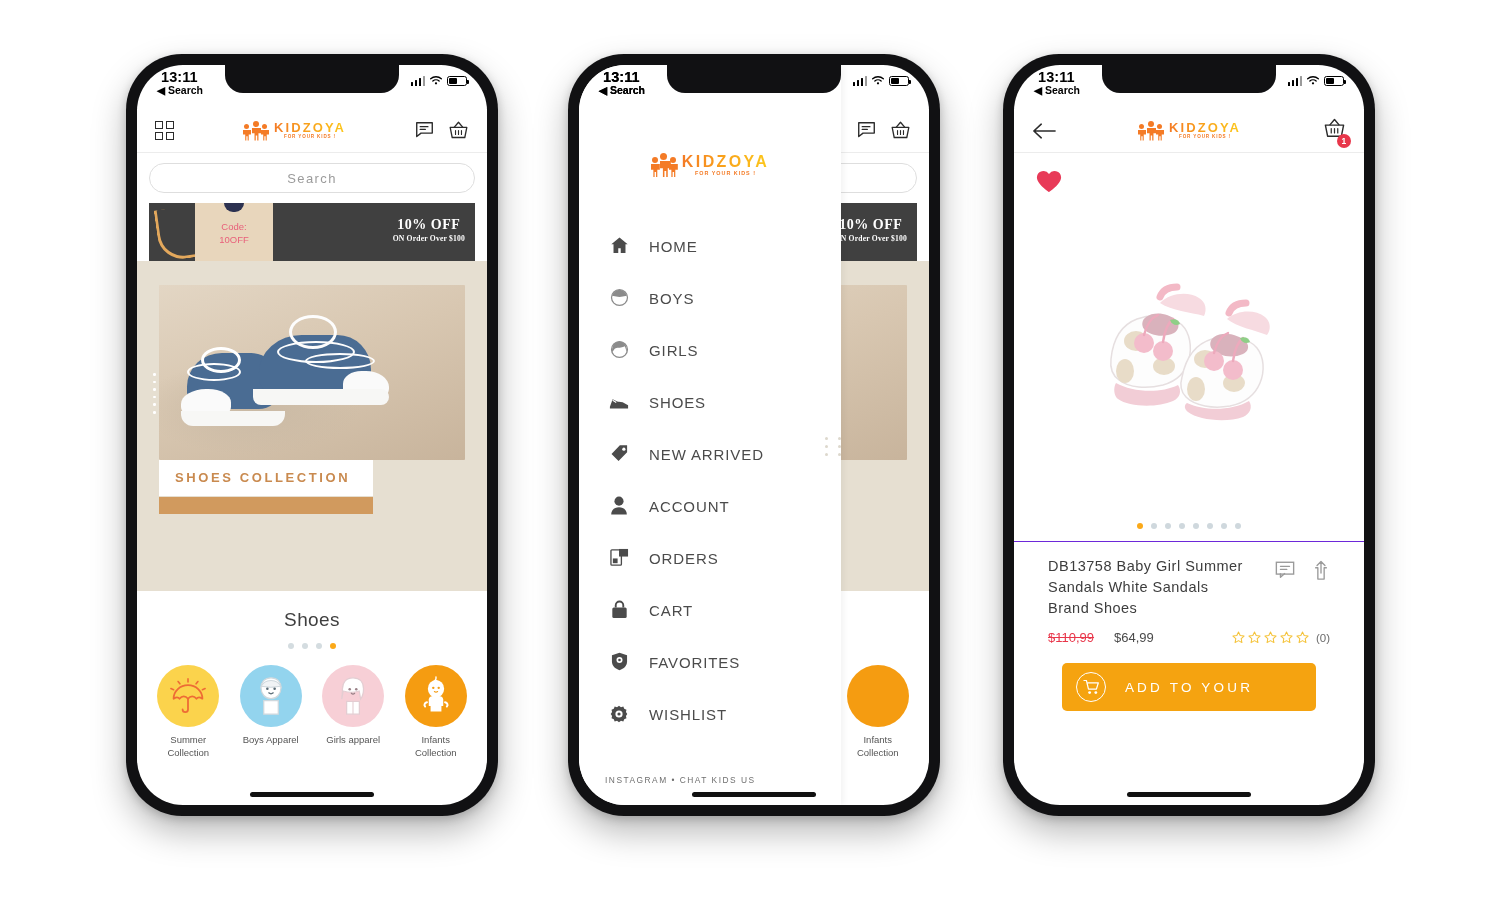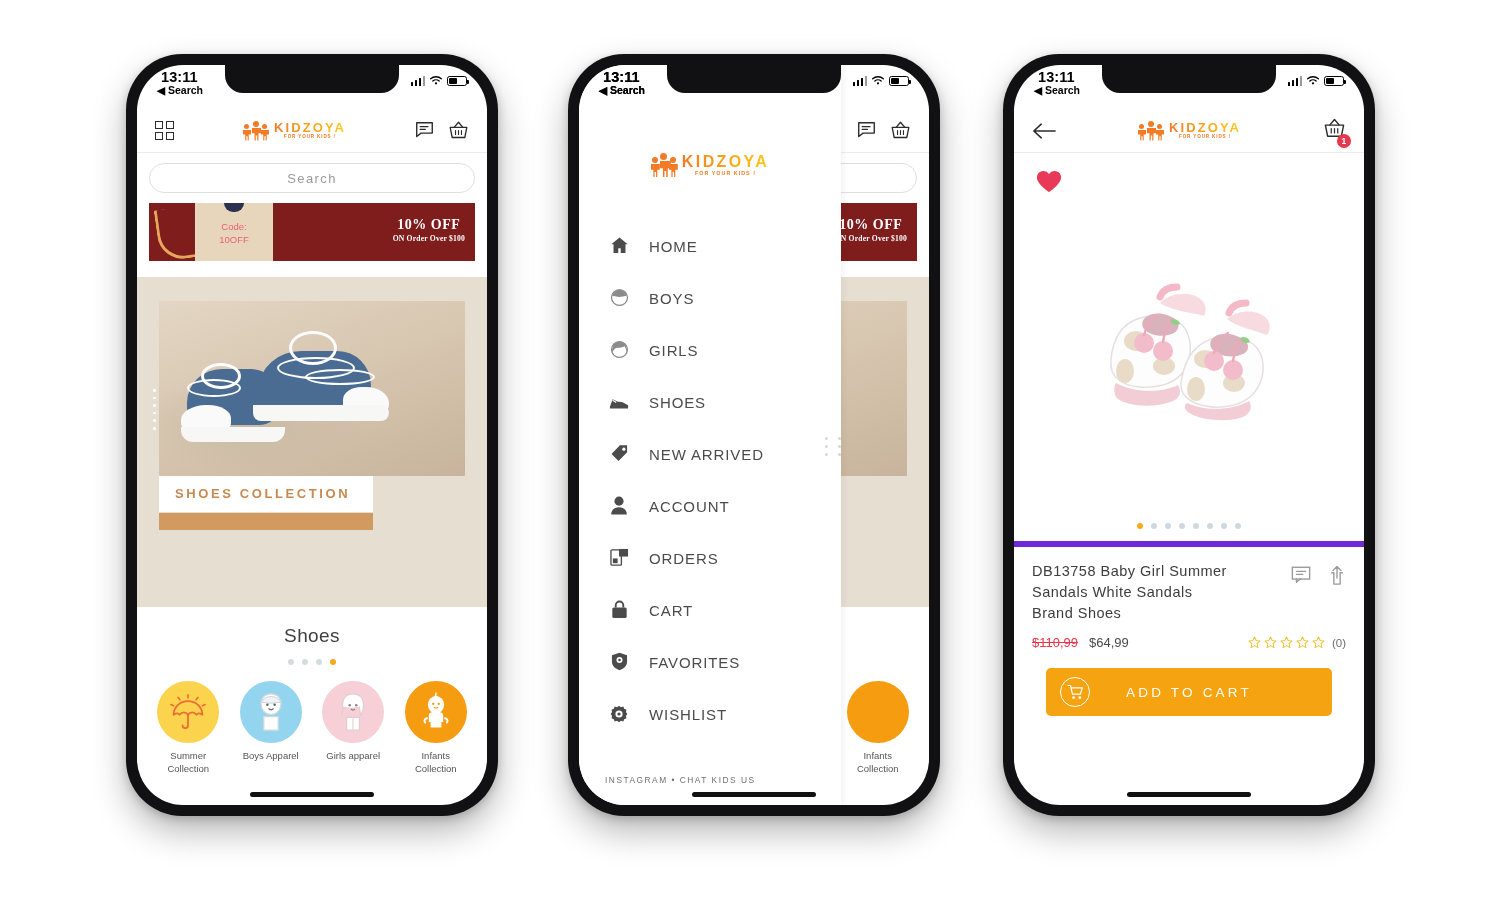--- a/index.html
+++ b/index.html
@@ -99,21 +99,21 @@
   .search-wrap { padding: 10px 12px 8px; background: #fff; }
   .search-box {
     height: 30px; border: 1px solid #dedede; border-radius: 16px;
     display: flex; align-items: center; justify-content: center;
     background: #fff;
   }
   .search-box span { font-size: 13px; color: #9b9b9b; letter-spacing: 1.4px; }
 
   
   .promo {
-    margin: 2px 12px 16px; height: 58px; background: #7f1d1d;
+    margin: 2px 12px 0; height: 58px; background: #404040;
     position: relative; overflow: hidden; display: flex; align-items: center;
   }
   .promo .tagimg {
     position: absolute; left: 46px; top: -9px; width: 78px; height: 76px;
     background: #E8D6BC; border-radius: 9px 9px 7px 7px;
   }
   .promo .tagimg::before {
     content: ''; position: absolute; left: 50%; top: -4px; transform: translateX(-50%);
     width: 20px; height: 22px; background: #2C3150;
     border-radius: 0 0 9px 9px;
@@ -213,25 +213,25 @@
     display: grid; grid-template-columns: 6px 6px; grid-gap: 5px 7px;
   }
   .grab i { width: 3px; height: 3px; background: #ddd8cd; border-radius: 50%; display:block; }
 
   
   .pd-heart { padding: 16px 0 0 22px; }
   .pd-img { height: 318px; display: flex; align-items: center; justify-content: center; }
   .pd-dots { display: flex; justify-content: center; gap: 8px; padding: 8px 0 12px; }
   .pd-dots i { width: 6px; height: 6px; border-radius: 50%; background: #CFD8DD; display: block; }
   .pd-dots i.on { background: #FBA919; }
-  .pd-info { border-top: 6px solid #6d28d9; padding: 14px 18px 0; }
+  .pd-info { border-top: 1px solid #6d28d9; padding: 14px 34px 0; }
   .pd-row { display: flex; justify-content: space-between; align-items: flex-start; }
   .pd-title { font-size: 14.5px; color: #3d3d3d; line-height: 1.45; letter-spacing: 0.5px; max-width: 205px; }
   .pd-acts { display: flex; gap: 17px; padding-top: 4px; }
-  .pd-price { display: flex; align-items: center; gap: 11px; padding-top: 11px; }
+  .pd-price { display: flex; align-items: center; gap: 20px; padding-top: 11px; }
   .pd-old { font-size: 13px; color: #E8364A; text-decoration: line-through; }
   .pd-new { font-size: 13px; color: #4a4a4a; }
   .pd-rate { display: flex; align-items: center; gap: 3px; margin-left: auto; }
   .pd-rate .cnt { font-size: 11.5px; color: #6b6b6b; margin-left: 4px; }
   .atc {
     margin: 18px 14px 0; height: 48px; background: #F5A310; border-radius: 5px;
     display: flex; align-items: center; position: relative; cursor: pointer;
   }
   .atc .c {
     position: absolute; left: 14px; width: 30px; height: 30px; border-radius: 50%;
@@ -896,21 +896,21 @@
           </span>
         </div>
         <div class="atc">
           <span class="c">
             <svg width="17" height="16" viewBox="0 0 18 17">
                 <path d="M1 1.6h2.6l2.2 9.2h8.4l2-6.6H5.2" fill="none" stroke="#fff" stroke-width="1.3" stroke-linecap="round" stroke-linejoin="round"></path>
                 <circle cx="7" cy="14.4" r="1.5" fill="#fff"></circle>
                 <circle cx="13.6" cy="14.4" r="1.5" fill="#fff"></circle>
               </svg>
           </span>
-          <span class="t">ADD TO CART</span>
+          <span class="t">ADD TO YOUR</span>
         </div>
       </div>
 
       <div class="home-ind"></div>
     </div>
   </div>
 
 </div>
 
 </body></html>

